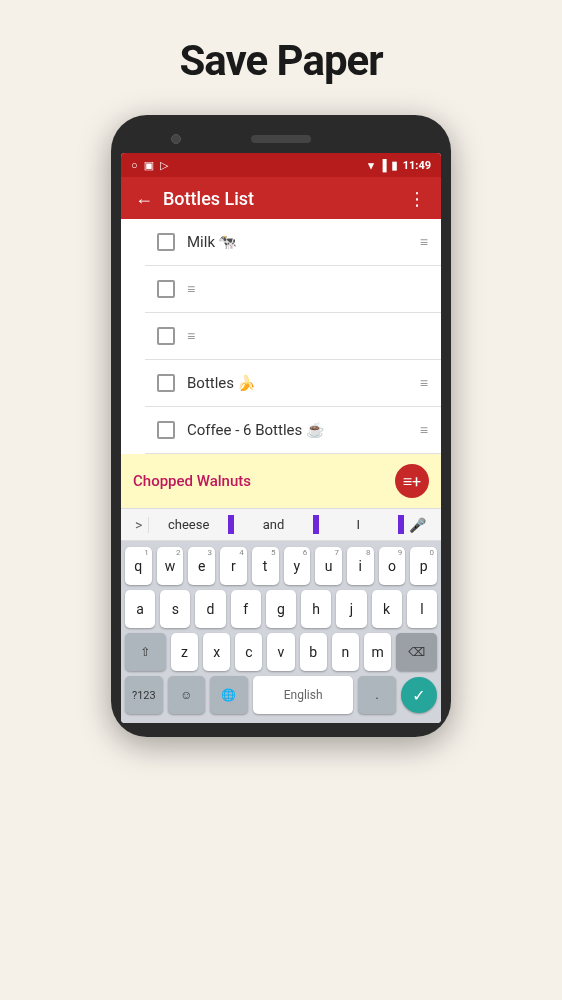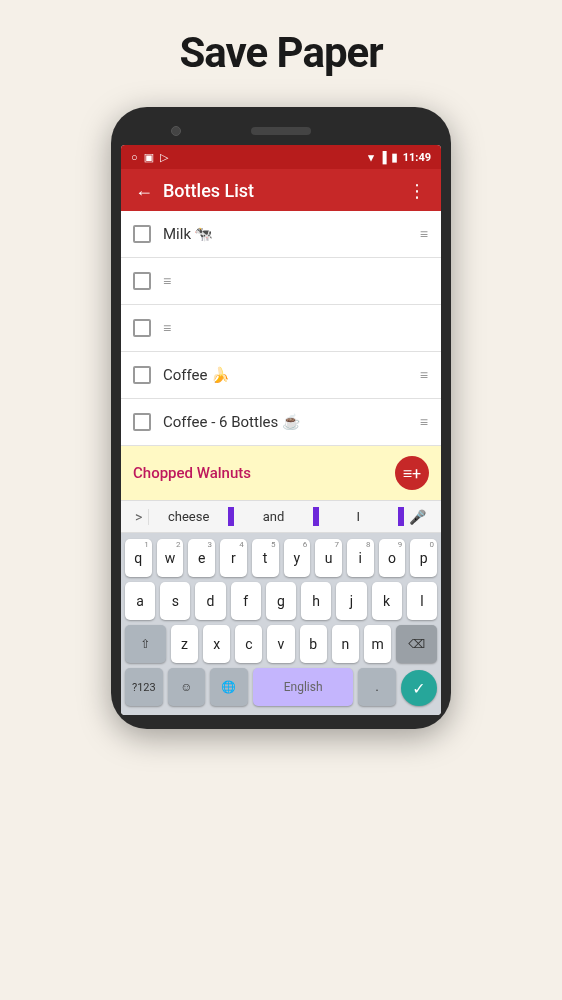--- a/index.html
+++ b/index.html
@@ -11,21 +11,21 @@
       align-items: center;
       width: 562px;
       min-height: 1000px;
       font-family: 'Roboto', Arial, sans-serif;
     }
 
     .page-title {
       font-size: 42px;
       font-weight: 700;
       color: #1a1a1a;
-      margin-top: 28px;
+      margin-top: 36px;
       margin-bottom: 30px;
       letter-spacing: -1px;
     }
 
     .phone-frame {
       width: 340px;
       background: #2a2a2a;
       border-radius: 36px;
       padding: 14px 10px;
       box-shadow: 0 8px 32px rgba(0,0,0,0.35);
@@ -122,20 +122,21 @@
       letter-spacing: 1px;
     }
 
     
     .list-item {
       display: flex;
       align-items: center;
       padding: 14px 12px;
       border-bottom: 1px solid #e0e0e0;
       background: white;
+      margin-left: 24px;
     }
 
     .checkbox {
       width: 18px;
       height: 18px;
       border: 2px solid #999;
       border-radius: 2px;
       margin-right: 12px;
       flex-shrink: 0;
     }
@@ -255,21 +256,21 @@
     }
 
     .key-special {
       background: #adb5bd;
       color: #333;
       flex: 1.5;
       font-size: 12px;
     }
 
     .key-space {
-      background: #c4b5fd;
+      background: #ffffff;
       flex: 4;
     }
 
     .key-enter {
       background: #26a69a;
       border-radius: 50%;
       width: 36px;
       height: 36px;
       min-width: 36px;
       flex: none;
@@ -277,21 +278,21 @@
       align-items: center;
       justify-content: center;
     }
 
     .key-special-dark {
       background: #9aa0a6;
     }
 
     .bottom-row {
       display: flex;
-      align-items: flex-end;
+      align-items: center;
       gap: 5px;
       justify-content: center;
     }
   </style>
 </head>
 <body>
 
 <h1 class="page-title">Save Paper</h1>
 
 <div class="phone-frame">
@@ -333,21 +334,21 @@
       <span class="drag-handle">≡</span>
     </div>
 
     <div class="list-item">
       <div class="checkbox"></div>
       <span class="drag-handle">≡</span>
     </div>
 
     <div class="list-item">
       <div class="checkbox"></div>
-      <span class="item-text">Coffee 🍌</span>
+      <span class="item-text">Bottles 🍌</span>
       <span class="drag-handle">≡</span>
     </div>
 
     <div class="list-item">
       <div class="checkbox"></div>
       <span class="item-text">Coffee - 6 Bottles ☕</span>
       <span class="drag-handle">≡</span>
     </div>
 
     <div class="input-row">

